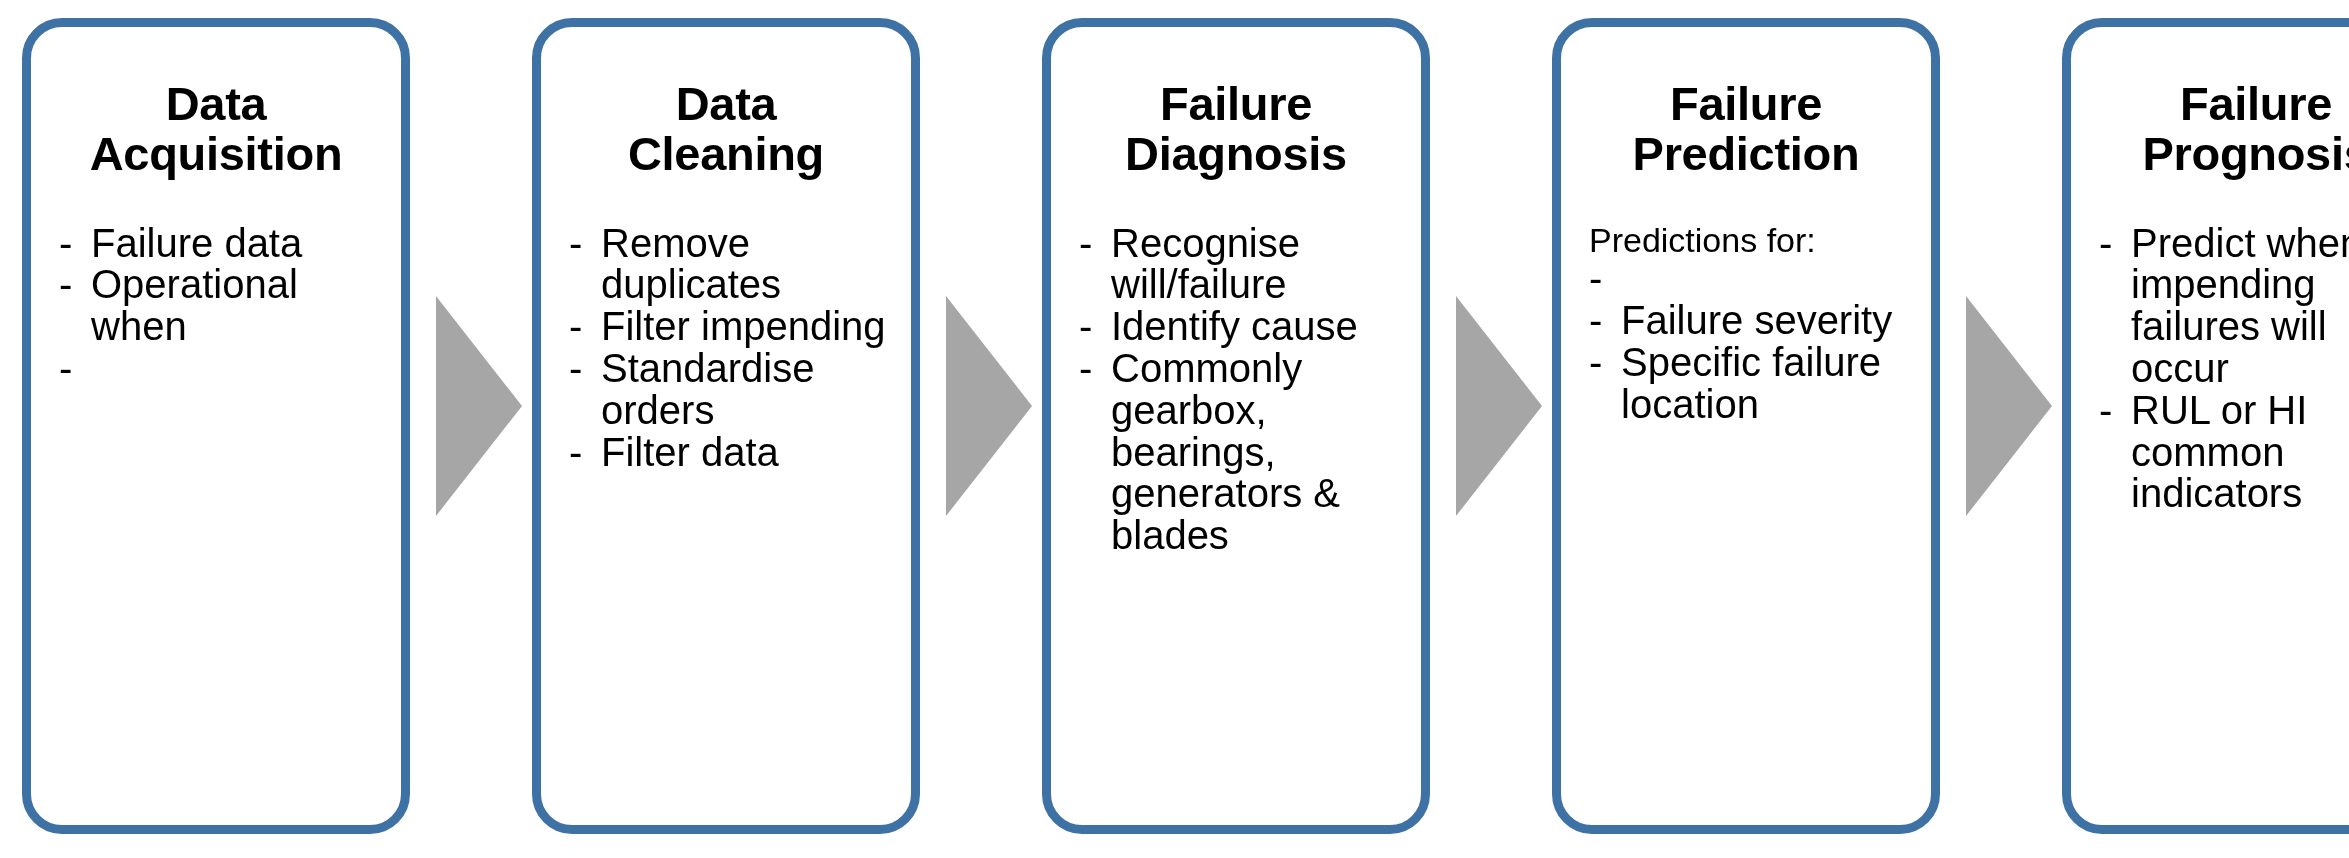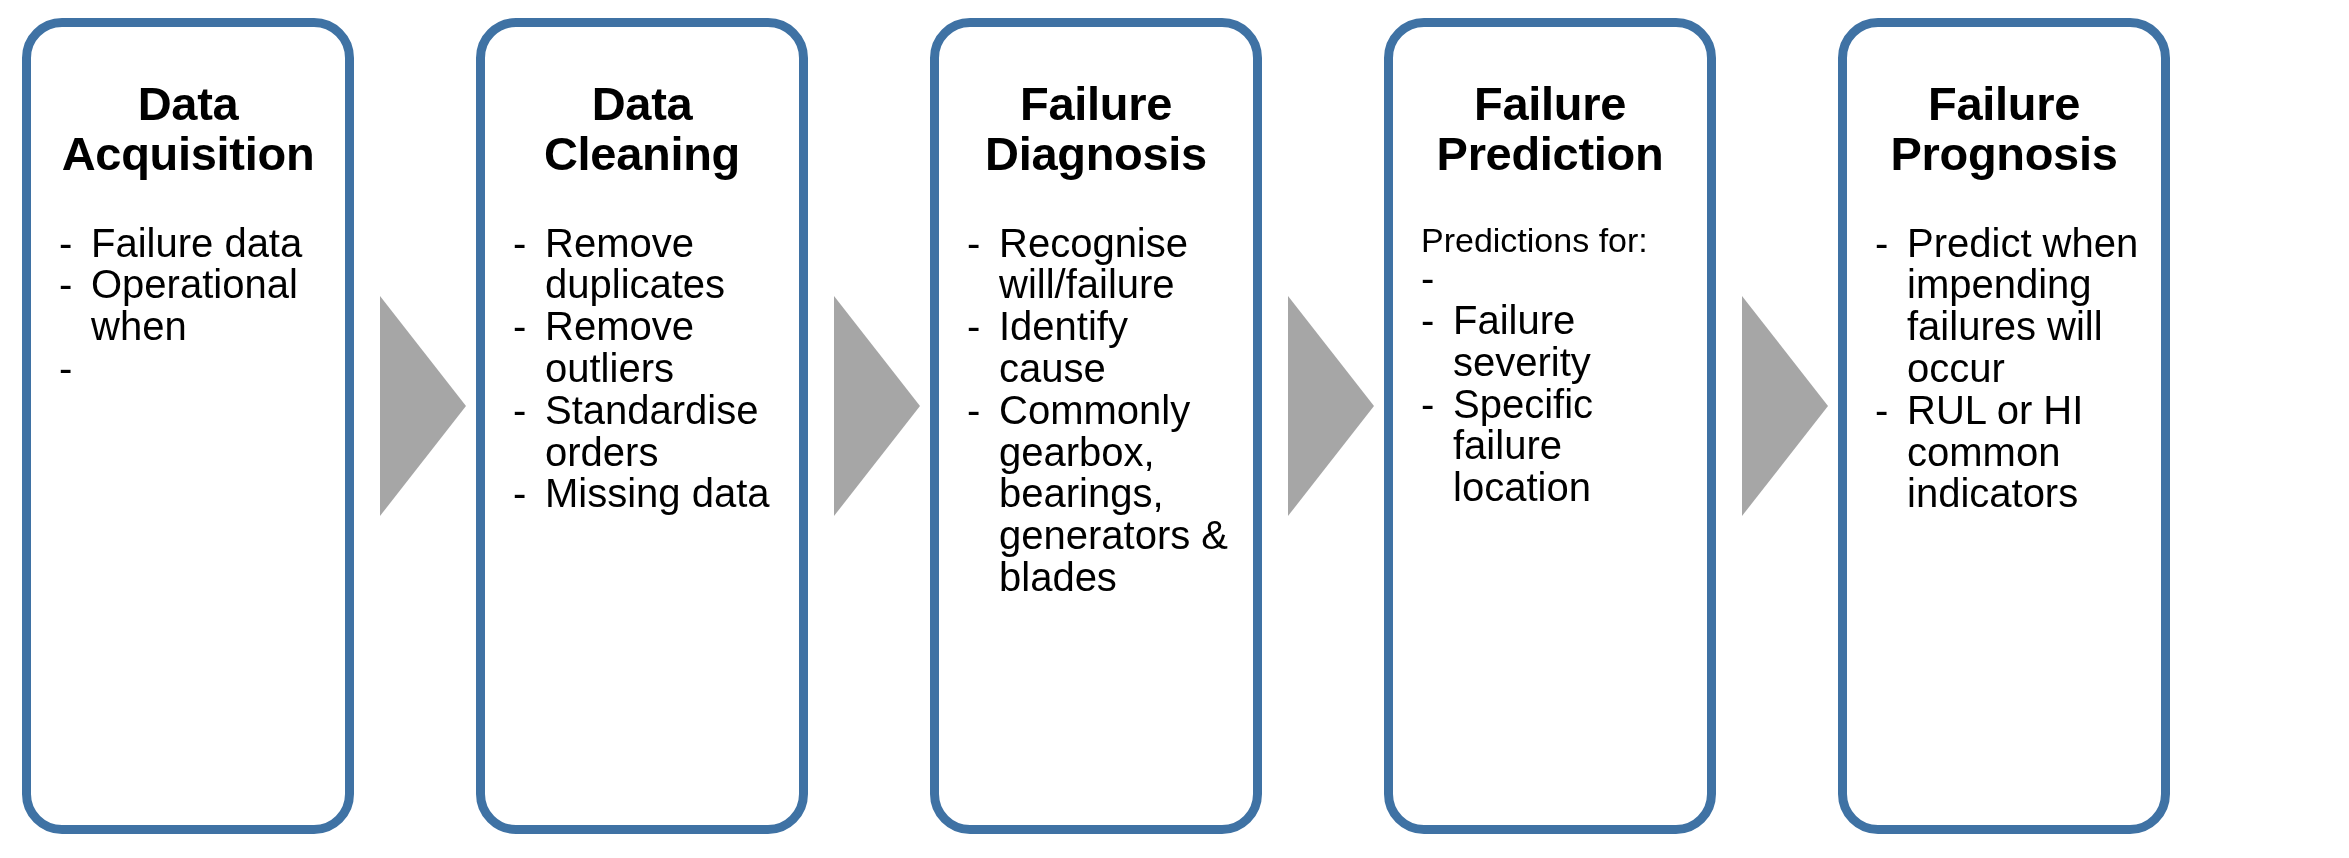--- a/index.html
+++ b/index.html
@@ -18,21 +18,21 @@
     position: relative;
     width: 2349px;
     height: 858px;
     display: flex;
     flex-direction: row;
     align-items: stretch;
   }
 
   .stage-wrap {
     position: relative;
-    width: 332px;
+    width: 388px;
     margin-top: 18px;
     margin-bottom: 24px;
     flex: 0 0 auto;
   }
 
   .stage-wrap:first-child { margin-left: 22px; }
 
   .stage-box {
     box-sizing: border-box;
     width: 100%;
@@ -151,29 +151,29 @@
       <div class="stage-title">Data
 Cleaning</div>
       <div class="stage-body">
         <ul class="bullet-list">
           <li class="bullet-item">
             <span class="bullet-dash">-</span>
             <span class="bullet-text">Remove duplicates</span>
           </li>
           <li class="bullet-item">
             <span class="bullet-dash">-</span>
-            <span class="bullet-text">Remove outliers</span>
+            <span class="bullet-text">Filter impending</span>
           </li>
           <li class="bullet-item">
             <span class="bullet-dash">-</span>
             <span class="bullet-text">Standardise orders</span>
           </li>
           <li class="bullet-item">
             <span class="bullet-dash">-</span>
-            <span class="bullet-text">Missing data</span>
+            <span class="bullet-text">Filter data</span>
           </li>
         </ul>
       </div>
     </div>
   </div>
 
   <div class="arrow-wrap">
     <div class="arrow-tri"></div>
   </div>
 

